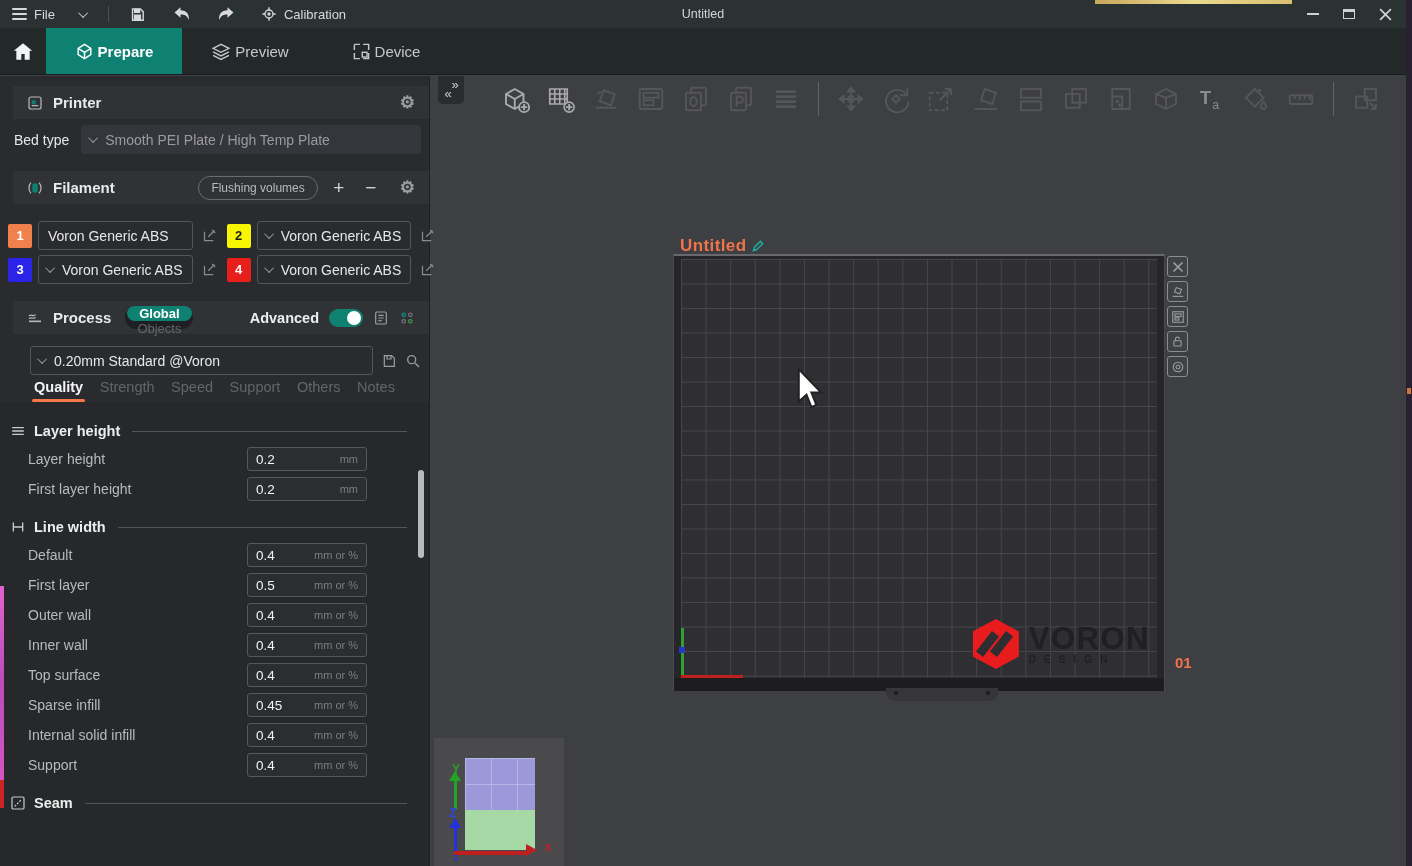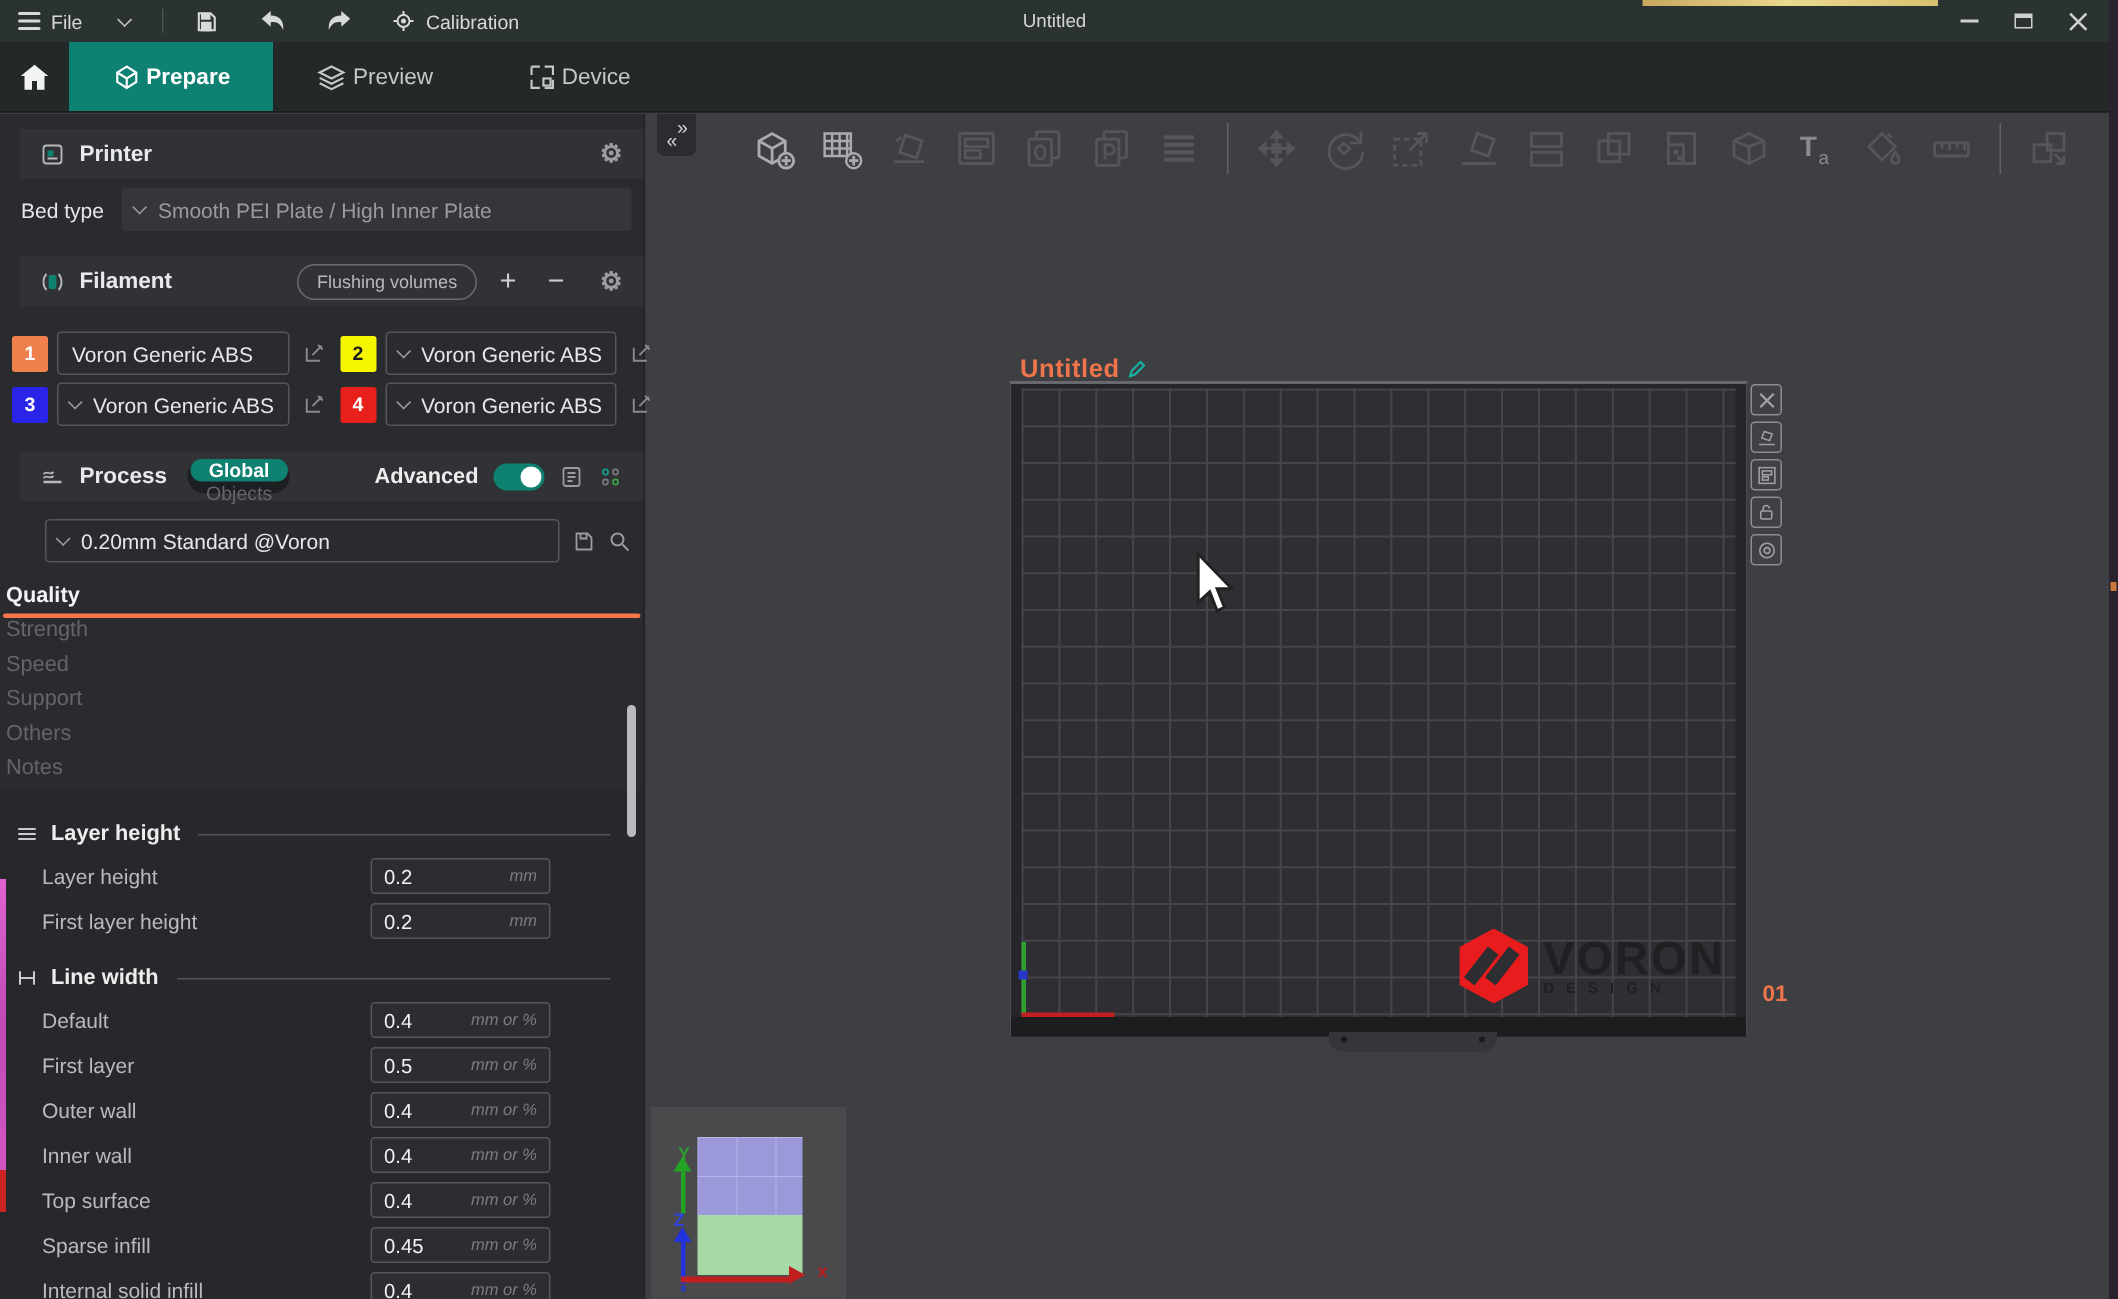--- a/index.html
+++ b/index.html
@@ -59,35 +59,35 @@
   .fil-grid { margin:17px 8px 0 8px; display:grid; grid-template-columns:1fr 1fr; gap:5px 10px; }
   .fil-slot { display:flex; align-items:center; gap:3px; }
   .fil-badge { width:24px; height:24px; border-radius:2px; display:flex; align-items:center;
                justify-content:center; font-size:13px; font-weight:bold; flex:none; margin-right:3px; }
   .fil-combo { flex:1; height:29px; min-width:0; }
   .seg-wrap { background:#1e1f22; border-radius:12px; height:23px; display:flex; align-items:center; font-weight:normal;flex-direction:column; }
   .seg { padding:0 12px; font-size:13px; color:#65666b; height:23px; display:flex; align-items:center; }
   .seg.on { background:#0f8170; color:#fff; border-radius:12px; font-weight:bold; }
   .toggle { width:34px; height:18px; border-radius:9px; background:#0f8170; position:relative; }
   .toggle .knob { position:absolute; right:2px; top:2px; width:14px; height:14px; border-radius:50%; background:#fff; }
-  .proc-tabs { display:flex; justify-content:space-between; padding:0 4px; margin-top:14px;flex-direction:column; }
+  .proc-tabs { display:flex; justify-content:space-between; padding:0 34px; margin-top:4px; }
   .ptab { font-size:14.5px; color:#64656a; padding-bottom:7px; position:relative; }
   .ptab.active { color:#f2f3f4; font-weight:bold; }
   .ptab.active::after { content:""; position:absolute; left:-2px; right:-2px; bottom:0; height:3px;
                         background:#f4764a; border-radius:2px; }
   #settings { flex:1; background:#27282b; margin-top:0; padding:10px 22px 0 10px; overflow:hidden; position:relative; }
   .grp-head { display:flex; align-items:center; gap:8px; height:26px; margin-top:6px;
               color:#eceded; font-size:14.5px; font-weight:bold; }
   .grp-head .line { flex:1; height:1px; background:#54555a; margin-left:4px; }
   .set-row { display:flex; align-items:center; height:30px; padding-left:18px; }
   .set-label { color:#b9babd; font-size:14px; flex:1; }
   .set-box { width:120px; height:24px; border:1px solid #56575c; border-radius:3px; background:#2c2d31;
              display:flex; align-items:center; padding:0 8px; margin-right:40px; }
   .set-val { color:#f2f3f4; font-size:13.5px; flex:1; }
-  .set-unit { color:#7c7d82; font-size:11px;font-style:italic; }
+  .set-unit { color:#7c7d82; font-size:11px; }
   #scroll-thumb { position:absolute; right:5px; top:394px; width:6px; height:88px; background:#b9babd; border-radius:3px; }
 
   
   #viewport { position:absolute; left:431px; top:76px; width:975px; bottom:0; background:#3e3f43; overflow:hidden; }
   #collapse-btn { position:absolute; left:7px; top:-2px; width:26px; height:30px; background:#2b2c30;
                   border-radius:0 0 5px 5px; color:#d0d1d3; display:flex; align-items:center;
                   justify-content:center; flex-direction:column; font-size:13px; line-height:9px; }
   #main-toolbar { position:absolute; left:68px; top:2px; height:42px; display:flex; align-items:center; gap:11px; }
   .t-ico { width:34px; height:34px; display:flex; align-items:center; justify-content:center; }
   .t-sep { width:1px; height:34px; background:#626366; margin:0 4px; }
@@ -246,21 +246,21 @@
         <path d="M7 16h10"></path>
     </svg>
     <span>Printer</span>
     <span class="flex1"></span>
     <span class="gear">⚙</span>
   </div>
   <div class="row" style="margin:6px 8px 0 8px; gap:12px;">
     <span style="color:#e6e7e8; font-size:14px; padding-left:6px;">Bed type</span>
     <div class="combo filled" style="flex:1;">
       <span class="chev"></span>
-      <span>Smooth PEI Plate / High Inner Plate</span>
+      <span>Smooth PEI Plate / High Temp Plate</span>
     </div>
   </div>
 
   <div class="sec-header" style="margin-top:17px">
     <svg class="ico-sm" viewBox="0 0 24 24" fill="none" stroke-width="1.8">
       <path d="M6 4c-2 2-3 5-3 8s1 6 3 8" stroke="#b9babd"></path>
         <path d="M18 4c2 2 3 5 3 8s-1 6-3 8" stroke="#b9babd"></path>
         <rect x="9" y="6" width="6" height="12" rx="1" fill="#0f8170" stroke="#0f8170"></rect>
     </svg>
     <span>Filament</span>

